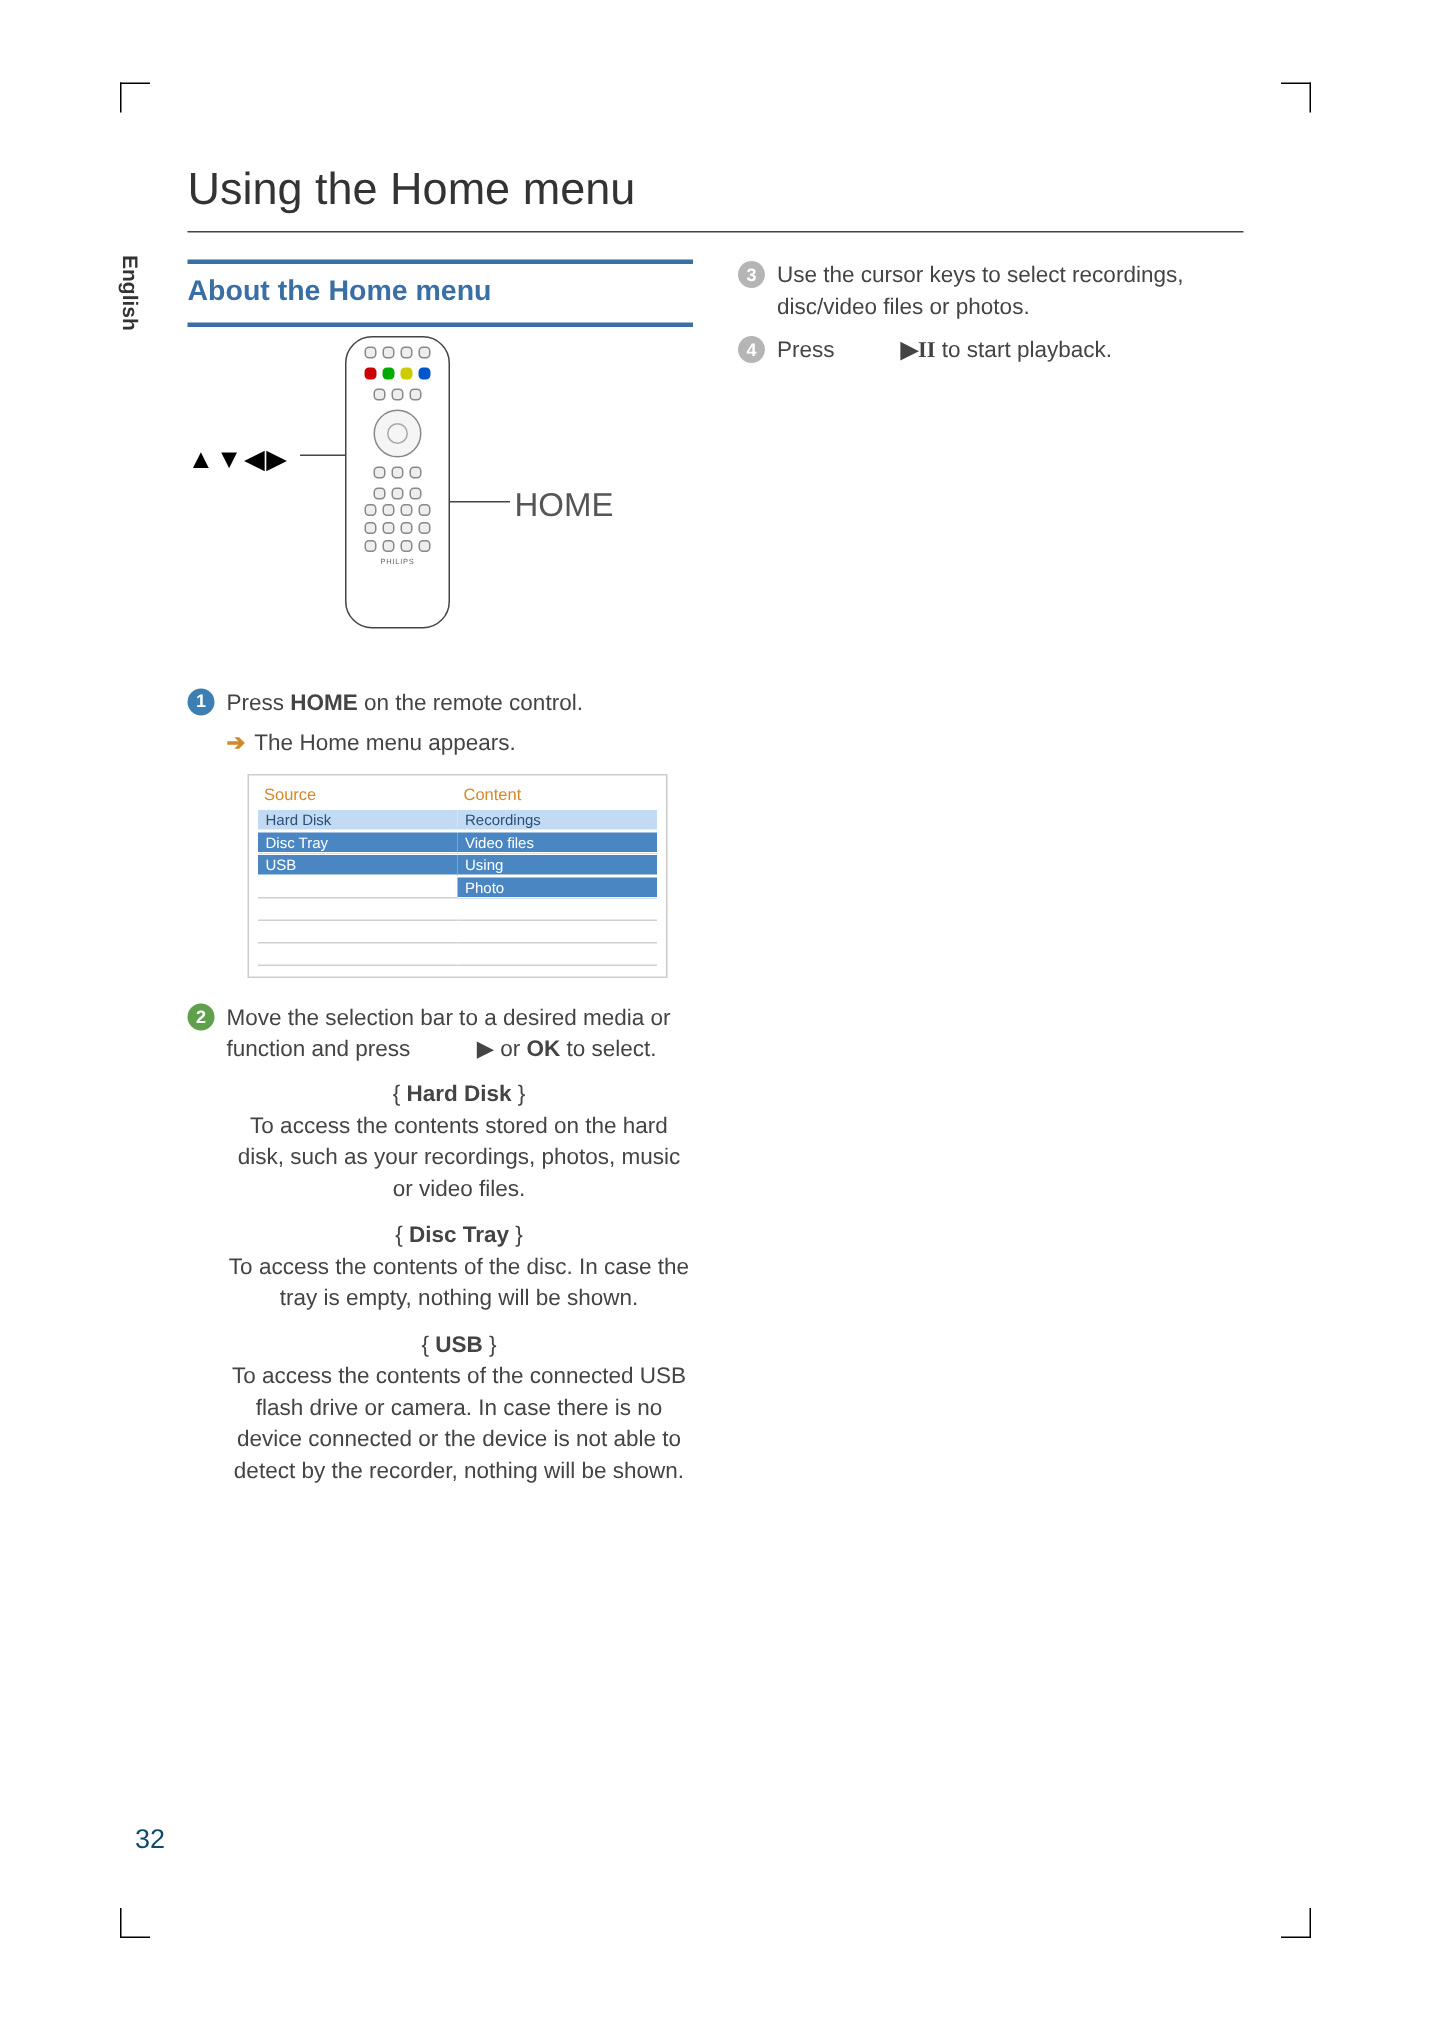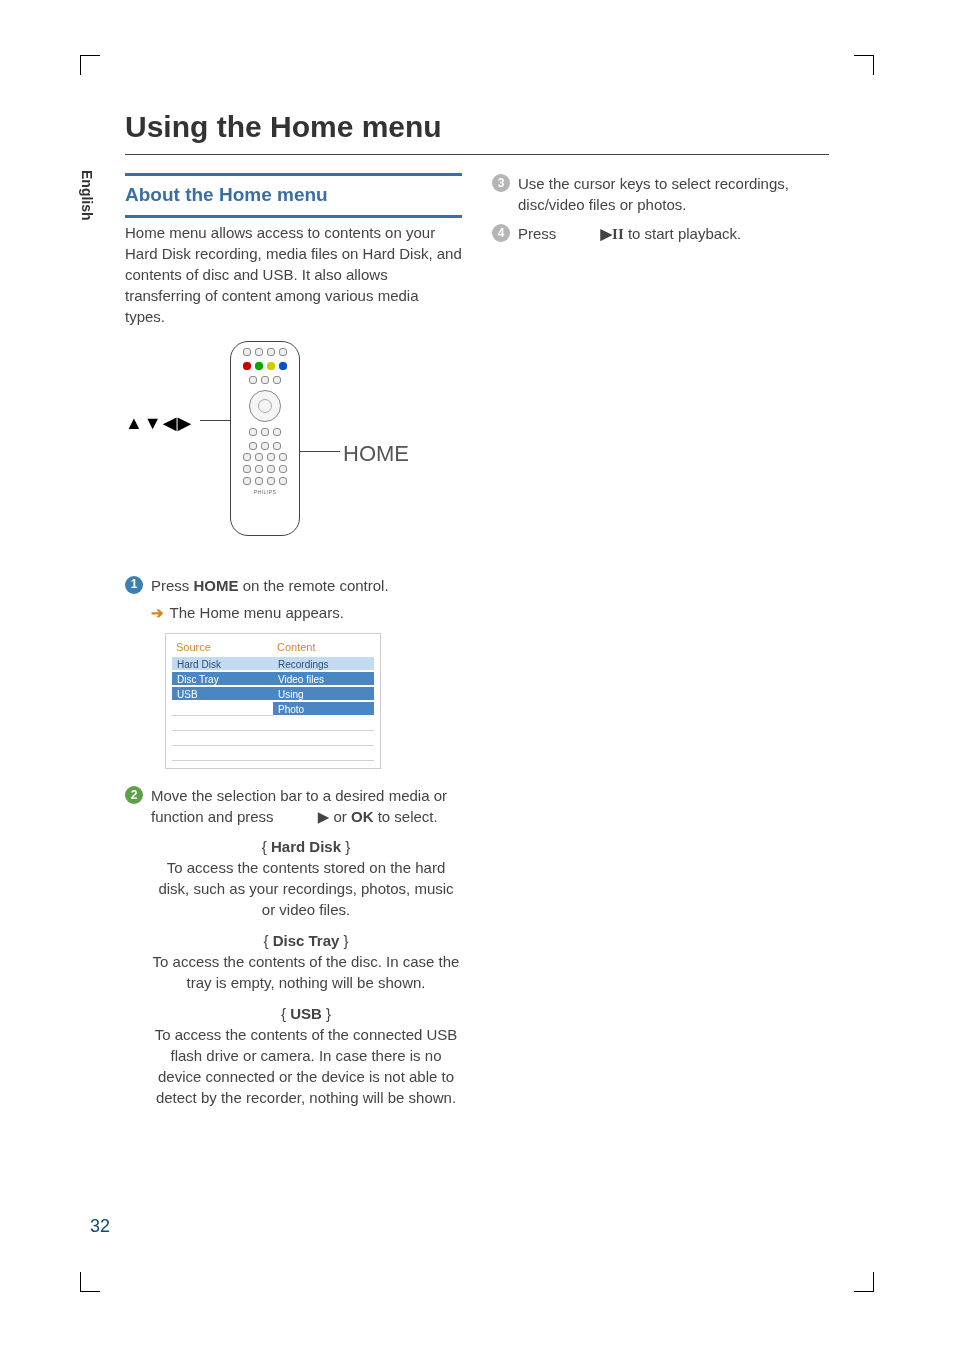--- a/index.html
+++ b/index.html
@@ -28,21 +28,21 @@
     left: -60px;
     top: 60px;
     width: 30px;
     font-weight: bold;
     font-size: 14px;
     writing-mode: vertical-rl;
     text-orientation: mixed;
   }
   h1.page-title {
     font-size: 30px;
-    font-weight: bold;
+    font-weight: normal;
     color: #333;
     margin-bottom: 10px;
   }
   .title-rule {
     border: none;
     border-top: 1px solid #444;
     margin-bottom: 18px;
   }
   .columns {
     display: flex;
@@ -142,21 +142,21 @@
   .c-gray { background: #b5b5b5; }
   .step-text { flex: 1; }
   .sub-arrow-line {
     display: flex;
     gap: 6px;
     padding-left: 26px;
     margin-bottom: 10px;
   }
   .sub-arrow { color: #d18a2a; font-weight: bold; }
   .menu-figure {
-    width: 216px;
+    width: 280px;
     margin: 4px 0 16px 40px;
     border: 1px solid #ccc;
     background: #fff;
     padding: 6px;
   }
   .menu-cols { display: flex; gap: 0; font-size: 10px; }
   .menu-col { flex: 1; }
   .menu-header {
     color: #d18a2a;
     font-size: 11px;
@@ -208,21 +208,20 @@
   <hr class="title-rule">
 
   <div class="columns">
 
     <div class="col">
 
       <div class="section-title-wrap">
         <div class="section-title">About the Home menu</div>
       </div>
 
-      <p class="para">Home menu allows access to contents on your Hard Disk recording, media files on Hard Disk, and contents of disc and USB. It also allows transferring of content among various media types.</p>
 
       <div class="remote-figure">
         <div class="arrows-cluster">▲▼◀▶</div>
         <div class="arrow-line-left"></div>
         <div class="remote-body">
           <div class="remote-buttons-row">
               <div class="remote-btn"></div>
               <div class="remote-btn"></div>
               <div class="remote-btn"></div>
               <div class="remote-btn"></div>

